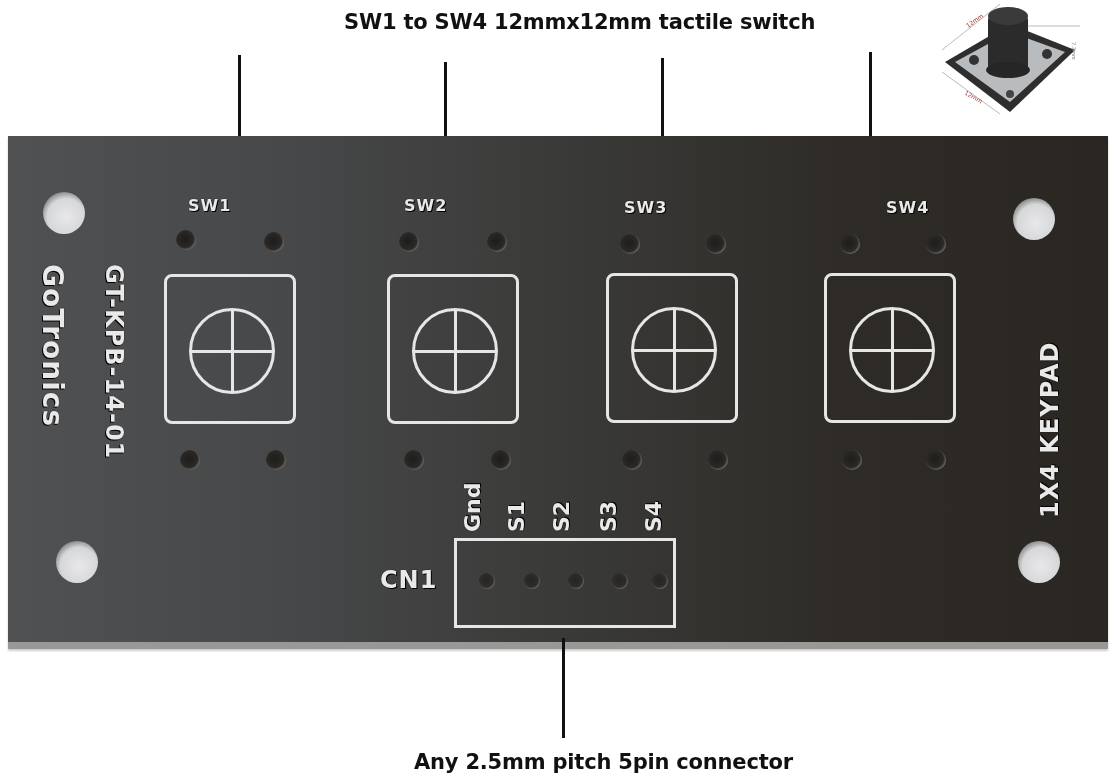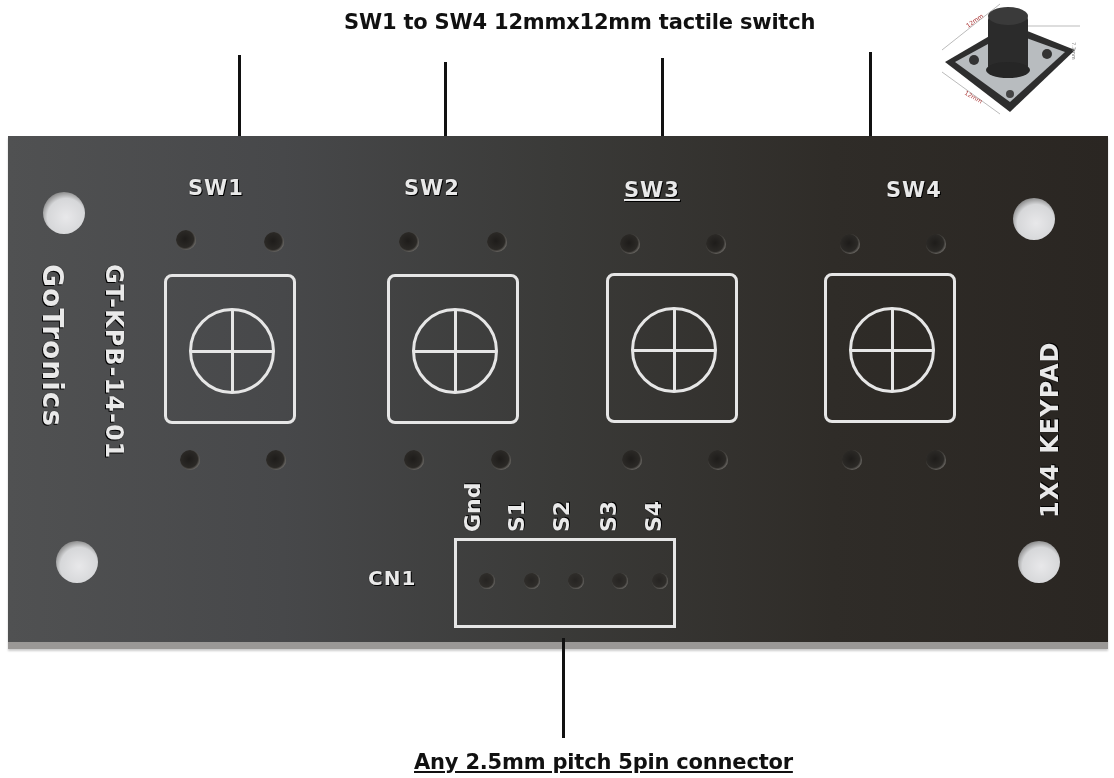--- a/index.html
+++ b/index.html
@@ -8,21 +8,21 @@
   .leader { position:absolute; width:3px; background:#111; }
   .pcb { position:absolute; left:8px; top:136px; width:1100px; height:506px;
          background:linear-gradient(90deg,#505152 0%,#47484a 25%,#3a3a38 50%,#2f2c28 75%,#2a2622 100%);
          border-bottom:7px solid #9a9896; box-shadow:0 2px 2px #ccc; }
   .mhole { position:absolute; width:42px; height:42px; border-radius:50%;
            background:radial-gradient(circle at 55% 60%,#e8e8ea 0%,#d6d7d9 55%,#8a8a8a 75%,#2a2a2a 100%); }
   .phole { position:absolute; width:20px; height:20px; border-radius:50%;
            background:radial-gradient(circle at 45% 45%,#1e1c1a 0%,#2b2926 55%,#8d8a85 80%,#444 100%); }
   .silk { position:absolute; color:#e9e9e9; font-family:"DejaVu Sans", sans-serif; font-weight:bold; white-space:nowrap;
           text-shadow:0 0 1px #000,1px 1px 0 #000; }
-  .swlabel { font-size:21px; letter-spacing:1px; }
+  .swlabel { font-size:16px; letter-spacing:1px;margin-top:20px; }
   .footprint { position:absolute; width:132px; height:150px; border:3px solid #e6e6e6; border-radius:8px; box-sizing:border-box; }
   .cross { position:absolute; left:22px; top:31px; width:86px; height:86px; border:3px solid #e6e6e6; border-radius:50%; box-sizing:border-box; }
   .cross:before { content:""; position:absolute; left:38.5px; top:0; width:3px; height:80px; background:#e6e6e6; }
   .cross:after { content:""; position:absolute; top:38.5px; left:0; height:3px; width:80px; background:#e6e6e6; }
   .vert { position:absolute; transform-origin:left top; }
   .cn-box { position:absolute; left:446px; top:402px; width:222px; height:90px; border:3px solid #e6e6e6; box-sizing:border-box; }
   .cn-pin { position:absolute; width:16px; height:16px; border-radius:50%;
             background:radial-gradient(circle at 45% 45%,#262422 0%,#2f2d2a 55%,#8c8a86 82%,#3a3a3a 100%); }
   .photo { position:absolute; left:930px; top:2px; width:160px; height:115px; }
 </style>
@@ -77,49 +77,49 @@
 
   <div class="silk swlabel" style="left:396px; top:40px;">SW2</div>
   <div class="phole" style="left:391px; top:96px;"></div>
   <div class="phole" style="left:479px; top:96px;"></div>
   <div class="phole" style="left:396px; top:314px;"></div>
   <div class="phole" style="left:483px; top:314px;"></div>
   <div class="footprint" style="left:379px; top:138px;">
     <div class="cross"></div>
   </div>
 
-  <div class="silk swlabel" style="left:616px; top:42px;text-decoration:underline;">SW3</div>
+  <div class="silk swlabel" style="left:616px; top:42px;">SW3</div>
   <div class="phole" style="left:612px; top:98px;"></div>
   <div class="phole" style="left:698px; top:98px;"></div>
   <div class="phole" style="left:614px; top:314px;"></div>
   <div class="phole" style="left:700px; top:314px;"></div>
   <div class="footprint" style="left:598px; top:137px;">
     <div class="cross"></div>
   </div>
 
   <div class="silk swlabel" style="left:878px; top:42px;">SW4</div>
   <div class="phole" style="left:832px; top:98px;"></div>
   <div class="phole" style="left:918px; top:98px;"></div>
   <div class="phole" style="left:834px; top:314px;"></div>
   <div class="phole" style="left:918px; top:314px;"></div>
   <div class="footprint" style="left:816px; top:137px;">
     <div class="cross"></div>
   </div>
 
-  <div class="silk" style="left:360px; top:430px; font-size:20px; letter-spacing:1px;">CN1</div>
+  <div class="silk" style="left:372px; top:430px; font-size:24px; letter-spacing:1px;">CN1</div>
 
   <div class="silk vert" style="left:452px; top:396px; font-size:22px; transform:rotate(-90deg); transform-origin:left top;">Gnd</div>
   <div class="silk vert" style="left:496px; top:396px; font-size:22px; transform:rotate(-90deg); transform-origin:left top;">S1</div>
   <div class="silk vert" style="left:541px; top:396px; font-size:22px; transform:rotate(-90deg); transform-origin:left top;">S2</div>
   <div class="silk vert" style="left:588px; top:396px; font-size:22px; transform:rotate(-90deg); transform-origin:left top;">S3</div>
   <div class="silk vert" style="left:633px; top:396px; font-size:22px; transform:rotate(-90deg); transform-origin:left top;">S4</div>
 
   <div class="cn-box">
     <div class="cn-pin" style="left:22px; top:32px;"></div>
     <div class="cn-pin" style="left:67px; top:32px;"></div>
     <div class="cn-pin" style="left:111px; top:32px;"></div>
     <div class="cn-pin" style="left:155px; top:32px;"></div>
     <div class="cn-pin" style="left:195px; top:32px;"></div>
   </div>
 </div>
 
 <div class="leader" style="left:562px; top:638px; height:100px;"></div>
-<div class="caption" style="left:414px; top:750px;text-decoration:underline;">Any 2.5mm pitch 5pin connector</div>
+<div class="caption" style="left:414px; top:750px;">Any 2.5mm pitch 5pin connector</div>
 
 </body></html>

